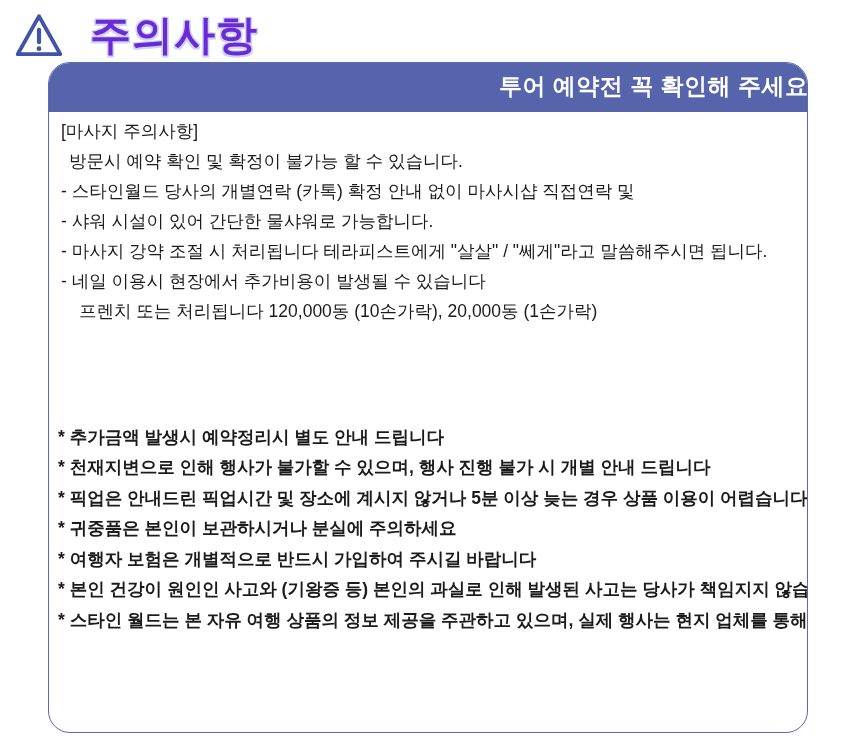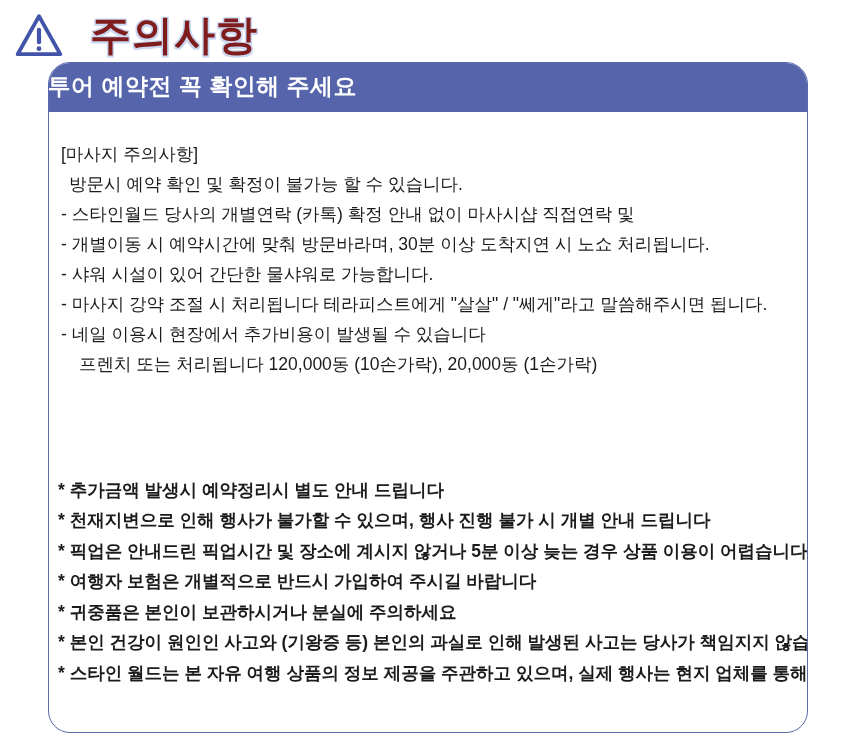--- a/index.html
+++ b/index.html
@@ -19,21 +19,21 @@
     top: 8px;
     display: flex;
     align-items: center;
     gap: 26px;
   }
   .warn-icon { width: 50px; height: 50px; display: block; }
   .page-title {
     font-size: 41px;
     font-weight: 800;
     letter-spacing: 1px;
-    color: #7f1d1d;
+    color: #6d28d9;
     text-shadow: 1.5px 1.5px 0 #ccd7f2, -1.5px 1.5px 0 #ccd7f2,
                  1.5px -1.5px 0 #ccd7f2, -1.5px -1.5px 0 #ccd7f2;
   }
 
   
   .notice-box {
     position: absolute;
     left: 48px;
     top: 62px;
     width: 760px;
@@ -43,28 +43,28 @@
     background: #ffffff;
     overflow: hidden;
   }
   .notice-header {
     height: 50px;
     margin: -1.5px -1.5px 0 -1.5px;
     background: #5564ab;
     border-radius: 22px 22px 0 0;
     display: flex;
     align-items: center;
-    justify-content: flex-start;
+    justify-content: flex-end;
     color: #ffffff;
     font-size: 23px;
     font-weight: 800;
     letter-spacing: 0.5px;
   }
   .notice-body {
-    padding-top: 27px;
+    padding-top: 4px;
   }
 
   .line {
     font-size: 17.5px;
     line-height: 30px;
     white-space: nowrap;
   }
   .massage .line { padding-left: 12px; }
   .massage .line.cont   { padding-left: 20px; }   
   .massage .line.price  { padding-left: 30px; }   
@@ -90,29 +90,28 @@
 
 <div class="notice-box">
   <div class="notice-header">
     <span>투어 예약전 꼭 확인해 주세요</span>
   </div>
   <div class="notice-body">
     <div class="massage">
       <div class="line">[마사지 주의사항]</div>
       <div class="line cont">방문시 예약 확인 및 확정이 불가능 할 수 있습니다.</div>
       <div class="line">- 스타인월드 당사의 개별연락 (카톡) 확정 안내 없이 마사시샵 직접연락 및</div>
-      <div class="line">- 개별이동 시 예약시간에 맞춰 방문바라며, 30분 이상 도착지연 시 노쇼 처리됩니다.</div>
       <div class="line">- 샤워 시설이 있어 간단한 물샤워로 가능합니다.</div>
       <div class="line">- 마사지 강약 조절 시 처리됩니다 테라피스트에게 "살살" / "쎄게"라고 말씀해주시면 됩니다.</div>
       <div class="line">- 네일 이용시 현장에서 추가비용이 발생될 수 있습니다</div>
       <div class="line price">프렌치 또는 처리됩니다 120,000동 (10손가락), 20,000동 (1손가락)</div>
     </div>
     <div class="notes">
       <div class="line">* 추가금액 발생시 예약정리시 별도 안내 드립니다</div>
       <div class="line">* 천재지변으로 인해 행사가 불가할 수 있으며, 행사 진행 불가 시 개별 안내 드립니다</div>
       <div class="line">* 픽업은 안내드린 픽업시간 및 장소에 계시지 않거나 5분 이상 늦는 경우 상품 이용이 어렵습니다</div>
+      <div class="line">* 귀중품은 본인이 보관하시거나 분실에 주의하세요</div>
       <div class="line">* 여행자 보험은 개별적으로 반드시 가입하여 주시길 바랍니다</div>
-      <div class="line">* 귀중품은 본인이 보관하시거나 분실에 주의하세요</div>
       <div class="line">* 본인 건강이 원인인 사고와 (기왕증 등) 본인의 과실로 인해 발생된 사고는 당사가 책임지지 않습니다</div>
       <div class="line">* 스타인 월드는 본 자유 여행 상품의 정보 제공을 주관하고 있으며, 실제 행사는 현지 업체를 통해 이뤄집니다</div>
     </div>
   </div>
 </div>
 
 </body></html>

